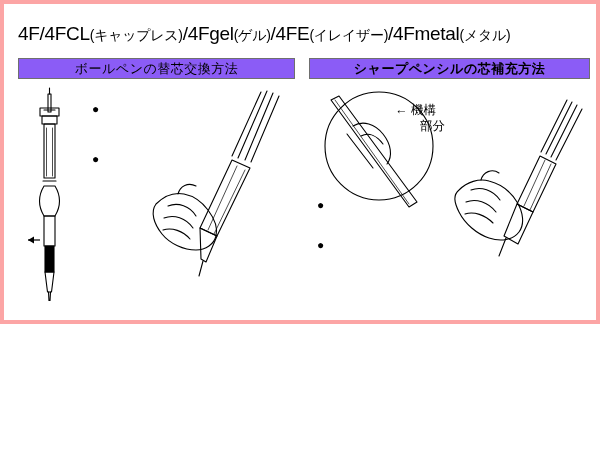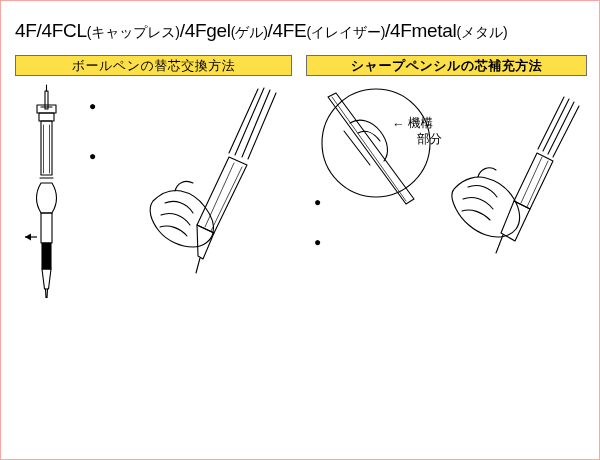--- a/index.html
+++ b/index.html
@@ -10,23 +10,23 @@
     width: 600px;
     height: 460px;
     background: #ffffff;
     font-family: "Liberation Sans", sans-serif;
     color: #000000;
     overflow: hidden;
   }
   #page {
     position: relative;
     width: 600px;
-    height: 460px;
+    height: 324px;
     box-sizing: border-box;
-    border: 1px solid #fca5a5;
+    border: 4px solid #fca5a5;
   }
 
   
   .title {
     position: absolute;
     left: 14px;
     top: 20px;
     width: 578px;
     font-size: 19px;
     letter-spacing: -0.3px;
@@ -35,21 +35,21 @@
   }
   .title .sm {
     font-size: 14px;
   }
 
   
   .sec-header {
     position: absolute;
     box-sizing: border-box;
     height: 21px;
-    background: #fde047;
+    background: #8b5cf6;
     border: 1px solid #6f6f6f;
     font-size: 13px;
     text-align: center;
     line-height: 19px;
     letter-spacing: 0.5px;
   }
   #hdr-left  { left: 14px;  top: 54px; width: 277px; }
   #hdr-right { left: 305px; top: 54px; width: 281px; font-weight: bold; }
 
   
@@ -87,21 +87,21 @@
   #note-l2 { left: 74px;  top: 66px;  width: 180px; }
   #note-r1 { left: 8px;   top: 112px; width: 265px; }
   #note-r2 { left: 8px;   top: 152px; width: 270px; }
 
   .callout {
     position: absolute;
     font-size: 12.5px;
     line-height: 1.3;
     white-space: pre-line;
   }
-  #callout-kikou { left: 86px; top: 32px; width: 120px; }
+  #callout-kikou { left: 86px; top: 16px; width: 120px; }
 </style>
 </head>
 <body>
 
 <div id="page">
 
   <div class="title">
     <span>4F/4FCL</span><span class="sm">(キャップレス)</span><span>/4Fgel</span><span class="sm">(ゲル)</span><span>/4FE</span><span class="sm">(イレイザー)</span><span>/4Fmetal</span><span class="sm">(メタル)</span>
   </div>
 

